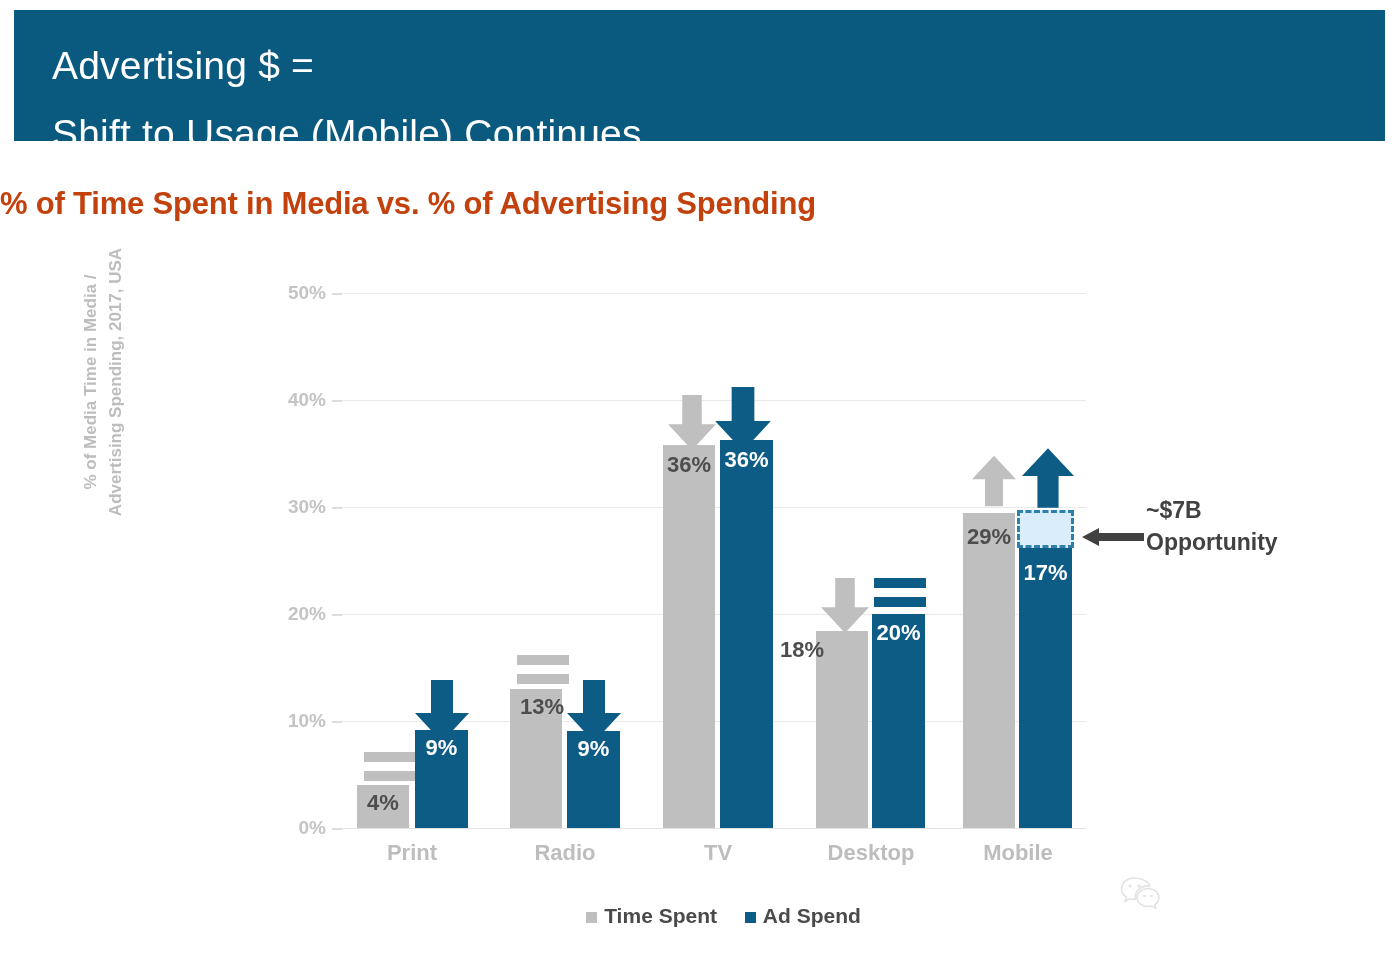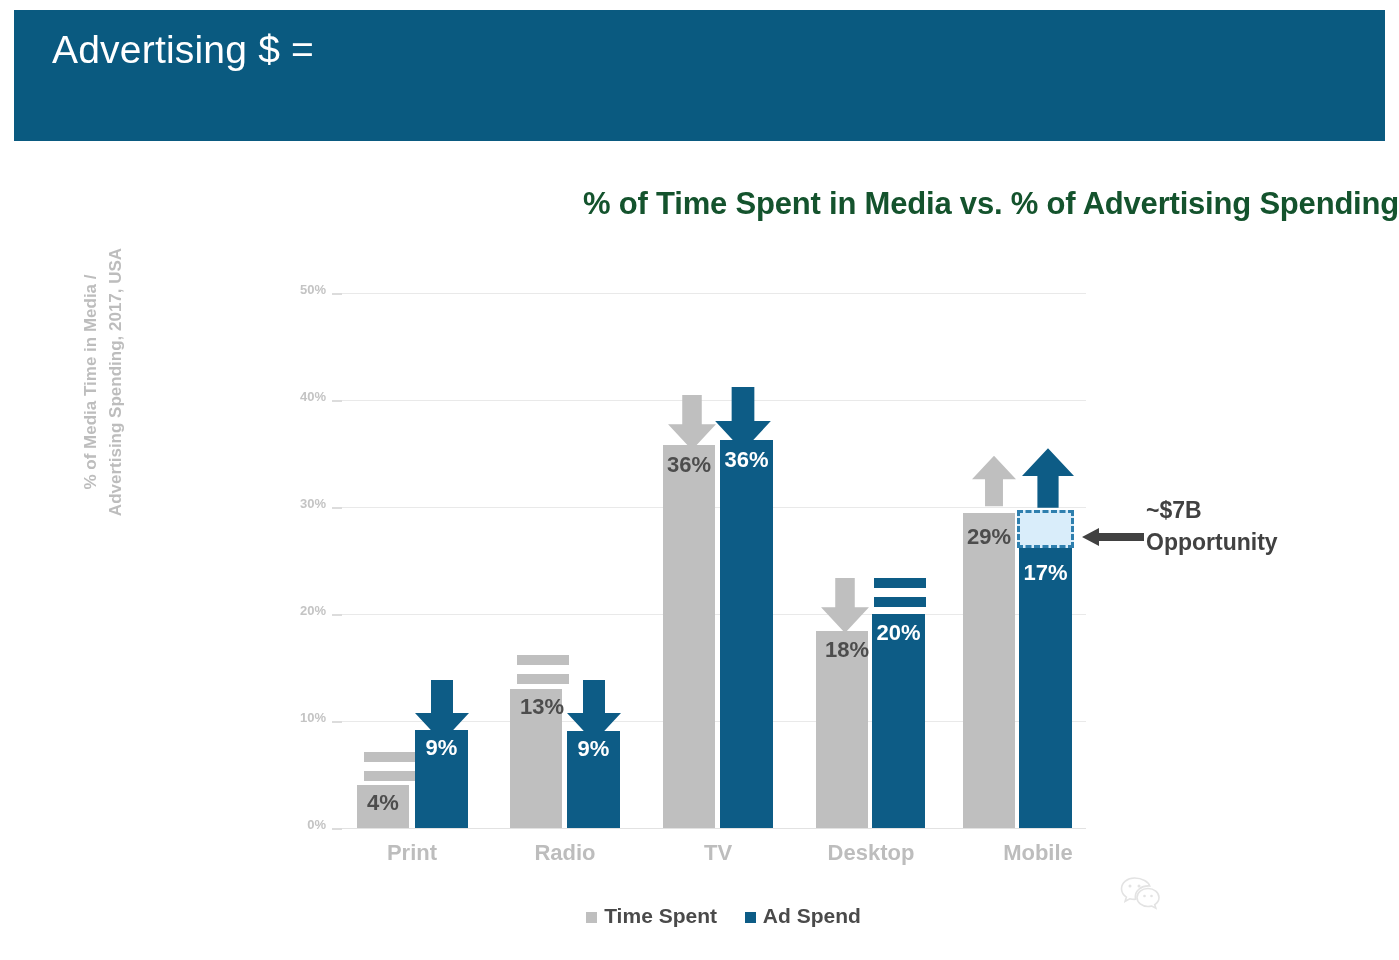--- a/index.html
+++ b/index.html
@@ -26,32 +26,33 @@
     box-sizing: border-box;
     padding: 14px 0 0 38px;
   }
   #header-banner .line {
     color: #ffffff;
     font-size: 39px;
     line-height: 52px;
     font-weight: 400;
     letter-spacing: 0.2px;
     white-space: nowrap;
+    margin-top: 16px;
   }
 
   
   #chart-title {
     position: absolute;
     left: 0;
     top: 186px;
     width: 1399px;
-    text-align: right;
+    text-align: left;
     font-size: 31px;
     font-weight: bold;
-    color: #14532d;
+    color: #c2410c;
     letter-spacing: -0.2px;
   }
 
   #plot-wrap {
     position: absolute;
     left: 0;
     top: 0;
     width: 1399px;
     height: 960px;
   }
@@ -72,21 +73,21 @@
     line-height: 25px;
   }
 
   
   .ytick {
     position: absolute;
     left: 264px;
     width: 62px;
     text-align: right;
     color: #c4c4c4;
-    font-size: 13px;
+    font-size: 19px;
     font-weight: bold;
     transform: translateY(-11px);
   }
   .gridline {
     position: absolute;
     left: 336px;
     width: 750px;
     height: 1px;
     background: #e9e9e9;
   }
@@ -192,20 +193,21 @@
     font-size: 33px;
     letter-spacing: 0.5px;
   }
   #watermark svg { margin-right: 9px; }
 </style>
 </head>
 <body>
 
 <div id="header-banner">
   <div class="line">Advertising $ =</div>
+  <div class="line">Shift to Usage (Mobile) Continues</div>
 </div>
 
 <div id="chart-title">% of Time Spent in Media vs. % of Advertising Spending</div>
 
 <div id="plot-wrap">
 
   <div id="yaxis-caption">
     <div>% of Media Time in Media /</div>
     <div>Advertising Spending, 2017, USA</div>
   </div>
@@ -289,21 +291,21 @@
   <div class="bar-label on-blue" style="left:720px; top:447px; width:53px;">36%</div>
 
   <div class="catlabel" style="left:653px; width:130px;">TV</div>
 
   <div class="ind" style="left:821px; top:578px;">
     <svg width="48" height="55" viewBox="0 0 54 62">
         <path d="M16 0 H38 V33 H54 L27 62 L0 33 H16 Z" fill="#bfbfbf"></path>
       </svg>
   </div>
   <div class="bar gray" style="left:816px; top:631px; width:52px; height:197px;"></div>
-  <div class="bar-label on-gray" style="left:821px; top:637px; width:52px;">18%</div>
+  <div class="bar-label on-gray" style="left:776px; top:637px; width:52px;">18%</div>
 
   <div class="ind" style="left:874px; top:576px;">
     <svg width="52" height="33" viewBox="0 0 52 33">
         <rect x="0" y="2" width="52" height="10" fill="#0d5c86"></rect>
         <rect x="0" y="21" width="52" height="10" fill="#0d5c86"></rect>
       </svg>
   </div>
   <div class="bar blue" style="left:872px; top:614px; width:53px; height:214px;"></div>
   <div class="bar-label on-blue" style="left:872px; top:620px; width:53px;">20%</div>
 
@@ -331,21 +333,21 @@
     <svg width="62" height="18" viewBox="0 0 62 18">
         <path d="M0 9 L17 0 V5 H62 V13 H17 V18 Z" fill="#414141"></path>
       </svg>
   </div>
 
   <div id="opportunity-annotation">
     <div>~$7B</div>
     <div>Opportunity</div>
   </div>
 
-  <div class="catlabel" style="left:973px; width:130px;">Mobile</div>
+  <div class="catlabel" style="left:953px; width:130px;">Mobile</div>
 
 </div>
 
 <div id="legend">
   <span class="legend-item">
     <span class="swatch" style="background:#bfbfbf;"></span><span>Time Spent</span>
   </span>
   <span class="legend-item">
     <span class="swatch" style="background:#0d5c86;"></span><span>Ad Spend</span>
   </span>

